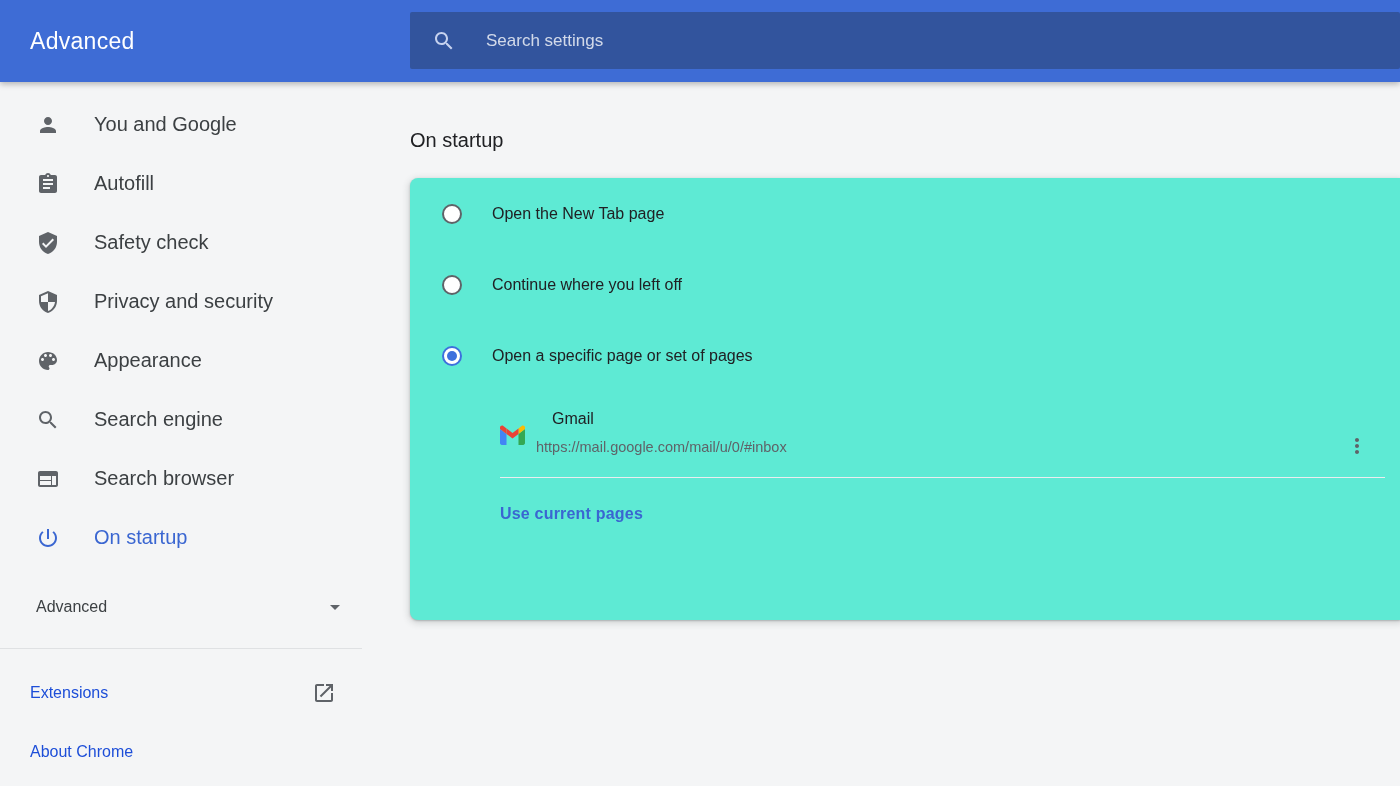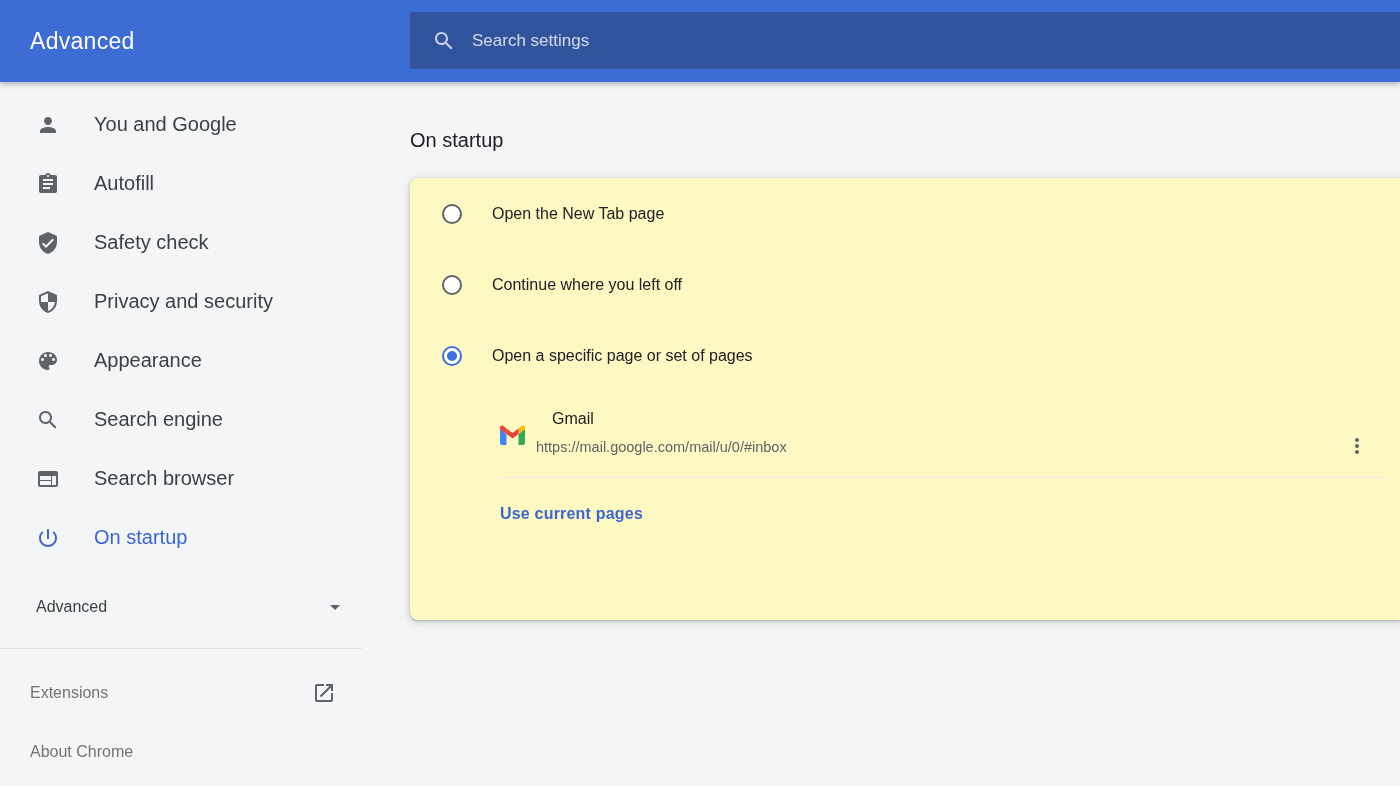--- a/index.html
+++ b/index.html
@@ -24,21 +24,21 @@
   }
   .search-box {
     position: absolute; left: 410px; top: 12px; right: 0; height: 57px;
     background: #32549d; border-radius: 2px;
     display: flex; align-items: center;
   }
   .search-box .sicon {
     width: 24px; height: 24px; margin-left: 22px; color: #c6d2ef; flex: 0 0 auto;
   }
   .search-input {
-    flex: 1; margin-left: 16px; background: transparent; border: none; outline: none;
+    flex: 1; margin-left: 30px; background: transparent; border: none; outline: none;
     color: #ffffff; font-size: 17px; font-family: inherit;
   }
   .search-input::placeholder { color: rgba(255,255,255,.78); opacity: 1; }
 
   
   .content { position: absolute; top: 82px; left: 0; right: 0; bottom: 0; }
 
   
   .sidebar { position: absolute; left: 0; top: 0; width: 410px; padding-top: 13px; }
   .nav-item {
@@ -56,32 +56,32 @@
     display: flex; align-items: center; justify-content: space-between;
     cursor: pointer; color: #3c4043; font-size: 16px; font-weight: 500;
   }
   .advanced-row .alabel { margin-left: 36px; }
   .advanced-row .chev { width: 24px; height: 24px; color: #5f6368; margin-right: 3px; }
   .side-divider { margin-top: 12px; width: 362px; border-top: 1px solid #dfe1e3; }
 
   .plain-row {
     height: 59px; width: 350px; display: flex; align-items: center;
     justify-content: space-between; cursor: pointer;
-    color: #737373; font-size: 16px; font-weight: 500;
+    color: #1d4ed8; font-size: 16px; font-weight: 500;
   }
   .plain-row.first { margin-top: 14px; }
   .plain-row .plabel { margin-left: 30px; }
   .plain-row .xicon { width: 24px; height: 24px; color: #5f6368; margin-right: 14px; }
 
   
   .main { position: absolute; left: 410px; top: 0; right: 0; }
   .section-title { padding-top: 44px; font-size: 20px; font-weight: 400; color: #202124; line-height: 28px; }
   .card {
     margin-top: 24px; width: 990px; height: 442px;
-    background: #fef9c3; border-radius: 8px 0 0 8px;
+    background: #5eead4; border-radius: 8px 0 0 8px;
     box-shadow: 0 1px 2px rgba(60,64,67,.3), 0 2px 6px 2px rgba(60,64,67,.15);
     position: relative;
   }
   .radio-row { height: 71px; display: flex; align-items: center; cursor: pointer; }
   .radio {
     width: 20px; height: 20px; border-radius: 50%;
     border: 2px solid #5f6368; margin-left: 32px; flex: 0 0 auto;
     display: flex; align-items: center; justify-content: center;
     background: #fff;
   }

